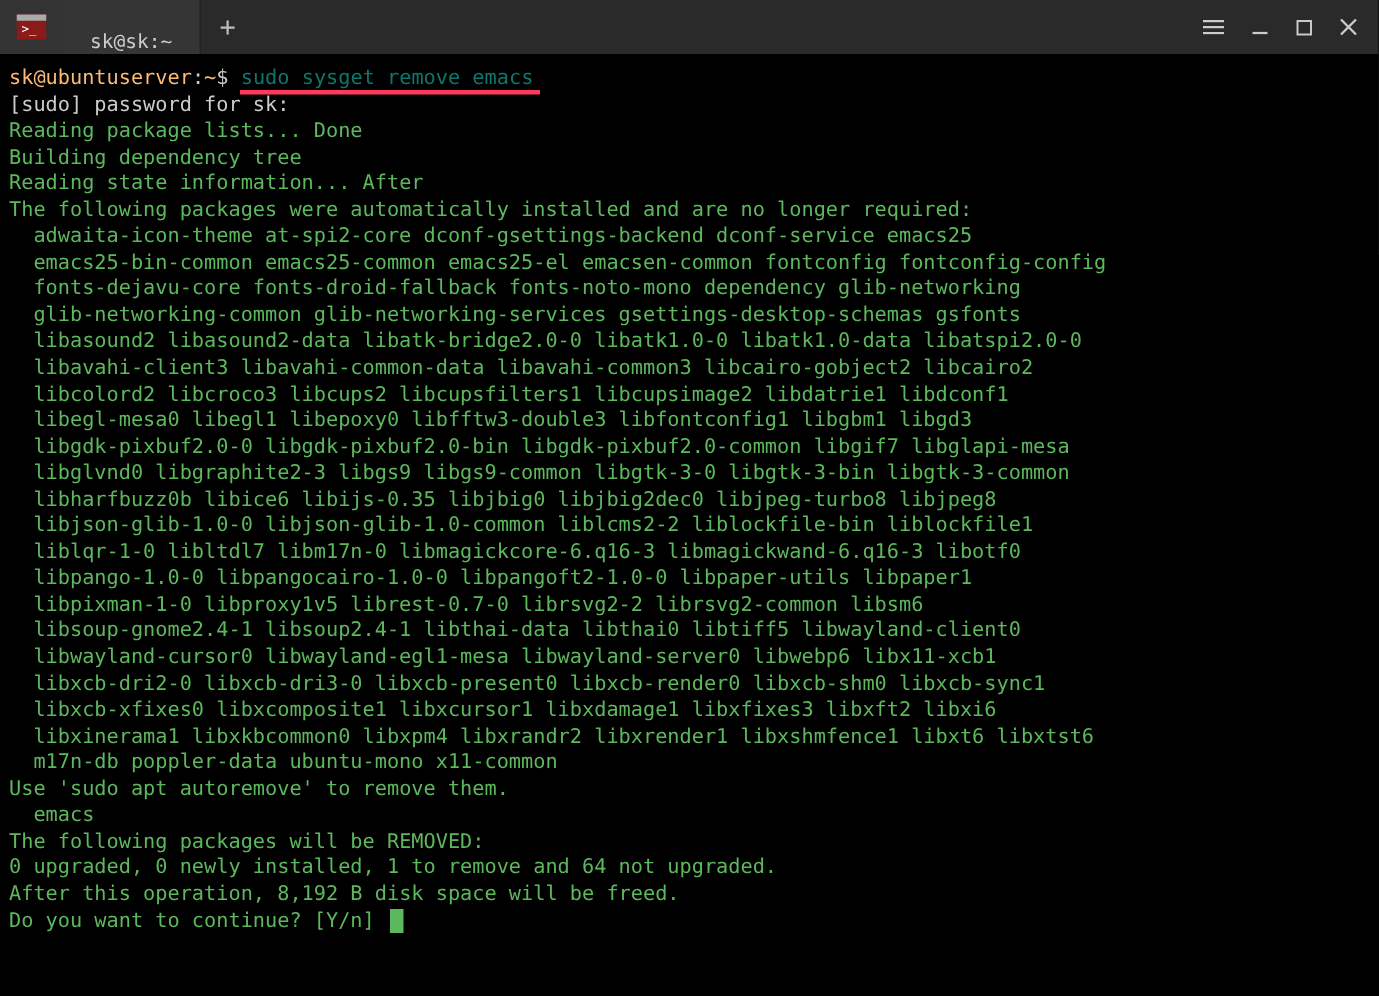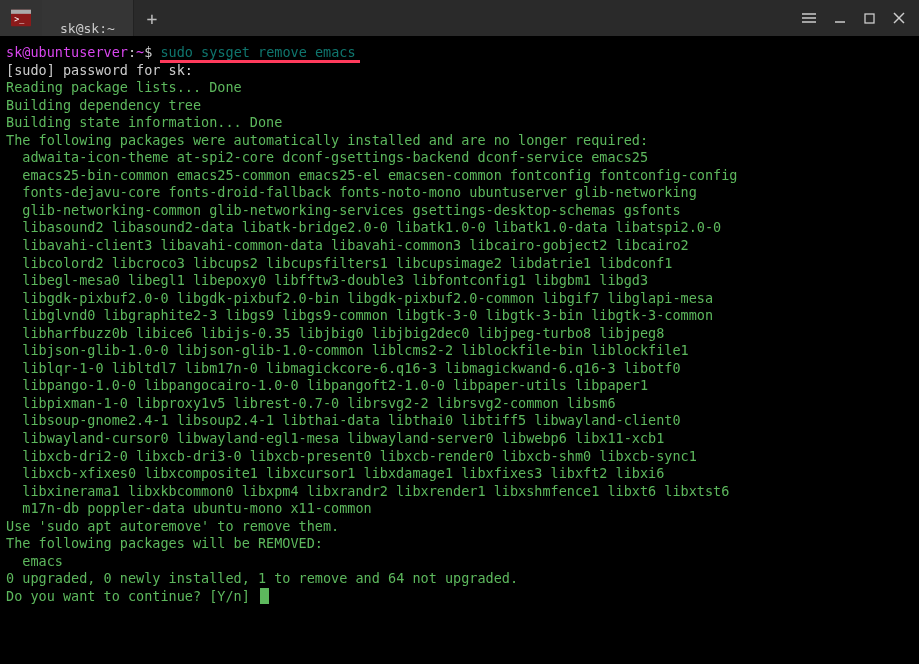--- a/index.html
+++ b/index.html
@@ -78,21 +78,21 @@
       color: #0f0;
       padding: 8px 6px;
       line-height: 1.3;
       height: calc(100% - 36px);
       overflow: hidden;
     }
     .line {
       white-space: pre;
       color: #5db85d;
     }
-    .prompt-user { color: #d946ef; }
+    .prompt-user { color: #fdba74; }
     .cmd { color: #0f766e; position: relative; }
     .underline {
       position: absolute;
       height: 3px;
       background: #ff3b5c;
       bottom: -3px;
       left: 0;
       right: -4px;
     }
     .white { color: #ccc; }
@@ -150,41 +150,42 @@
         </svg>
     </div>
   </div>
 </div>
 
 <div class="terminal">
   <div class="line"><span class="prompt-user">sk@ubuntuserver</span><span class="white">:</span><span class="prompt-user">~</span><span class="white">$</span><span class="white"> </span><span class="cmd"><span>sudo sysget remove emacs</span><span class="underline"></span></span></div>
   <div class="line white">[sudo] password for sk:</div>
   <div class="line">Reading package lists... Done</div>
   <div class="line">Building dependency tree</div>
-  <div class="line">Building state information... Done</div>
+  <div class="line">Reading state information... After</div>
   <div class="line">The following packages were automatically installed and are no longer required:</div>
   <div class="line indent">adwaita-icon-theme at-spi2-core dconf-gsettings-backend dconf-service emacs25</div>
   <div class="line indent">emacs25-bin-common emacs25-common emacs25-el emacsen-common fontconfig fontconfig-config</div>
-  <div class="line indent">fonts-dejavu-core fonts-droid-fallback fonts-noto-mono ubuntuserver glib-networking</div>
+  <div class="line indent">fonts-dejavu-core fonts-droid-fallback fonts-noto-mono dependency glib-networking</div>
   <div class="line indent">glib-networking-common glib-networking-services gsettings-desktop-schemas gsfonts</div>
   <div class="line indent">libasound2 libasound2-data libatk-bridge2.0-0 libatk1.0-0 libatk1.0-data libatspi2.0-0</div>
   <div class="line indent">libavahi-client3 libavahi-common-data libavahi-common3 libcairo-gobject2 libcairo2</div>
   <div class="line indent">libcolord2 libcroco3 libcups2 libcupsfilters1 libcupsimage2 libdatrie1 libdconf1</div>
   <div class="line indent">libegl-mesa0 libegl1 libepoxy0 libfftw3-double3 libfontconfig1 libgbm1 libgd3</div>
   <div class="line indent">libgdk-pixbuf2.0-0 libgdk-pixbuf2.0-bin libgdk-pixbuf2.0-common libgif7 libglapi-mesa</div>
   <div class="line indent">libglvnd0 libgraphite2-3 libgs9 libgs9-common libgtk-3-0 libgtk-3-bin libgtk-3-common</div>
   <div class="line indent">libharfbuzz0b libice6 libijs-0.35 libjbig0 libjbig2dec0 libjpeg-turbo8 libjpeg8</div>
   <div class="line indent">libjson-glib-1.0-0 libjson-glib-1.0-common liblcms2-2 liblockfile-bin liblockfile1</div>
   <div class="line indent">liblqr-1-0 libltdl7 libm17n-0 libmagickcore-6.q16-3 libmagickwand-6.q16-3 libotf0</div>
   <div class="line indent">libpango-1.0-0 libpangocairo-1.0-0 libpangoft2-1.0-0 libpaper-utils libpaper1</div>
   <div class="line indent">libpixman-1-0 libproxy1v5 librest-0.7-0 librsvg2-2 librsvg2-common libsm6</div>
   <div class="line indent">libsoup-gnome2.4-1 libsoup2.4-1 libthai-data libthai0 libtiff5 libwayland-client0</div>
   <div class="line indent">libwayland-cursor0 libwayland-egl1-mesa libwayland-server0 libwebp6 libx11-xcb1</div>
   <div class="line indent">libxcb-dri2-0 libxcb-dri3-0 libxcb-present0 libxcb-render0 libxcb-shm0 libxcb-sync1</div>
   <div class="line indent">libxcb-xfixes0 libxcomposite1 libxcursor1 libxdamage1 libxfixes3 libxft2 libxi6</div>
   <div class="line indent">libxinerama1 libxkbcommon0 libxpm4 libxrandr2 libxrender1 libxshmfence1 libxt6 libxtst6</div>
   <div class="line indent">m17n-db poppler-data ubuntu-mono x11-common</div>
   <div class="line">Use 'sudo apt autoremove' to remove them.</div>
+  <div class="line indent">emacs</div>
   <div class="line">The following packages will be REMOVED:</div>
-  <div class="line indent">emacs</div>
   <div class="line">0 upgraded, 0 newly installed, 1 to remove and 64 not upgraded.</div>
+  <div class="line">After this operation, 8,192 B disk space will be freed.</div>
   <div class="line"><span>Do you want to continue? [Y/n] </span><span class="cursor"></span></div>
 </div>
 
 </body></html>

